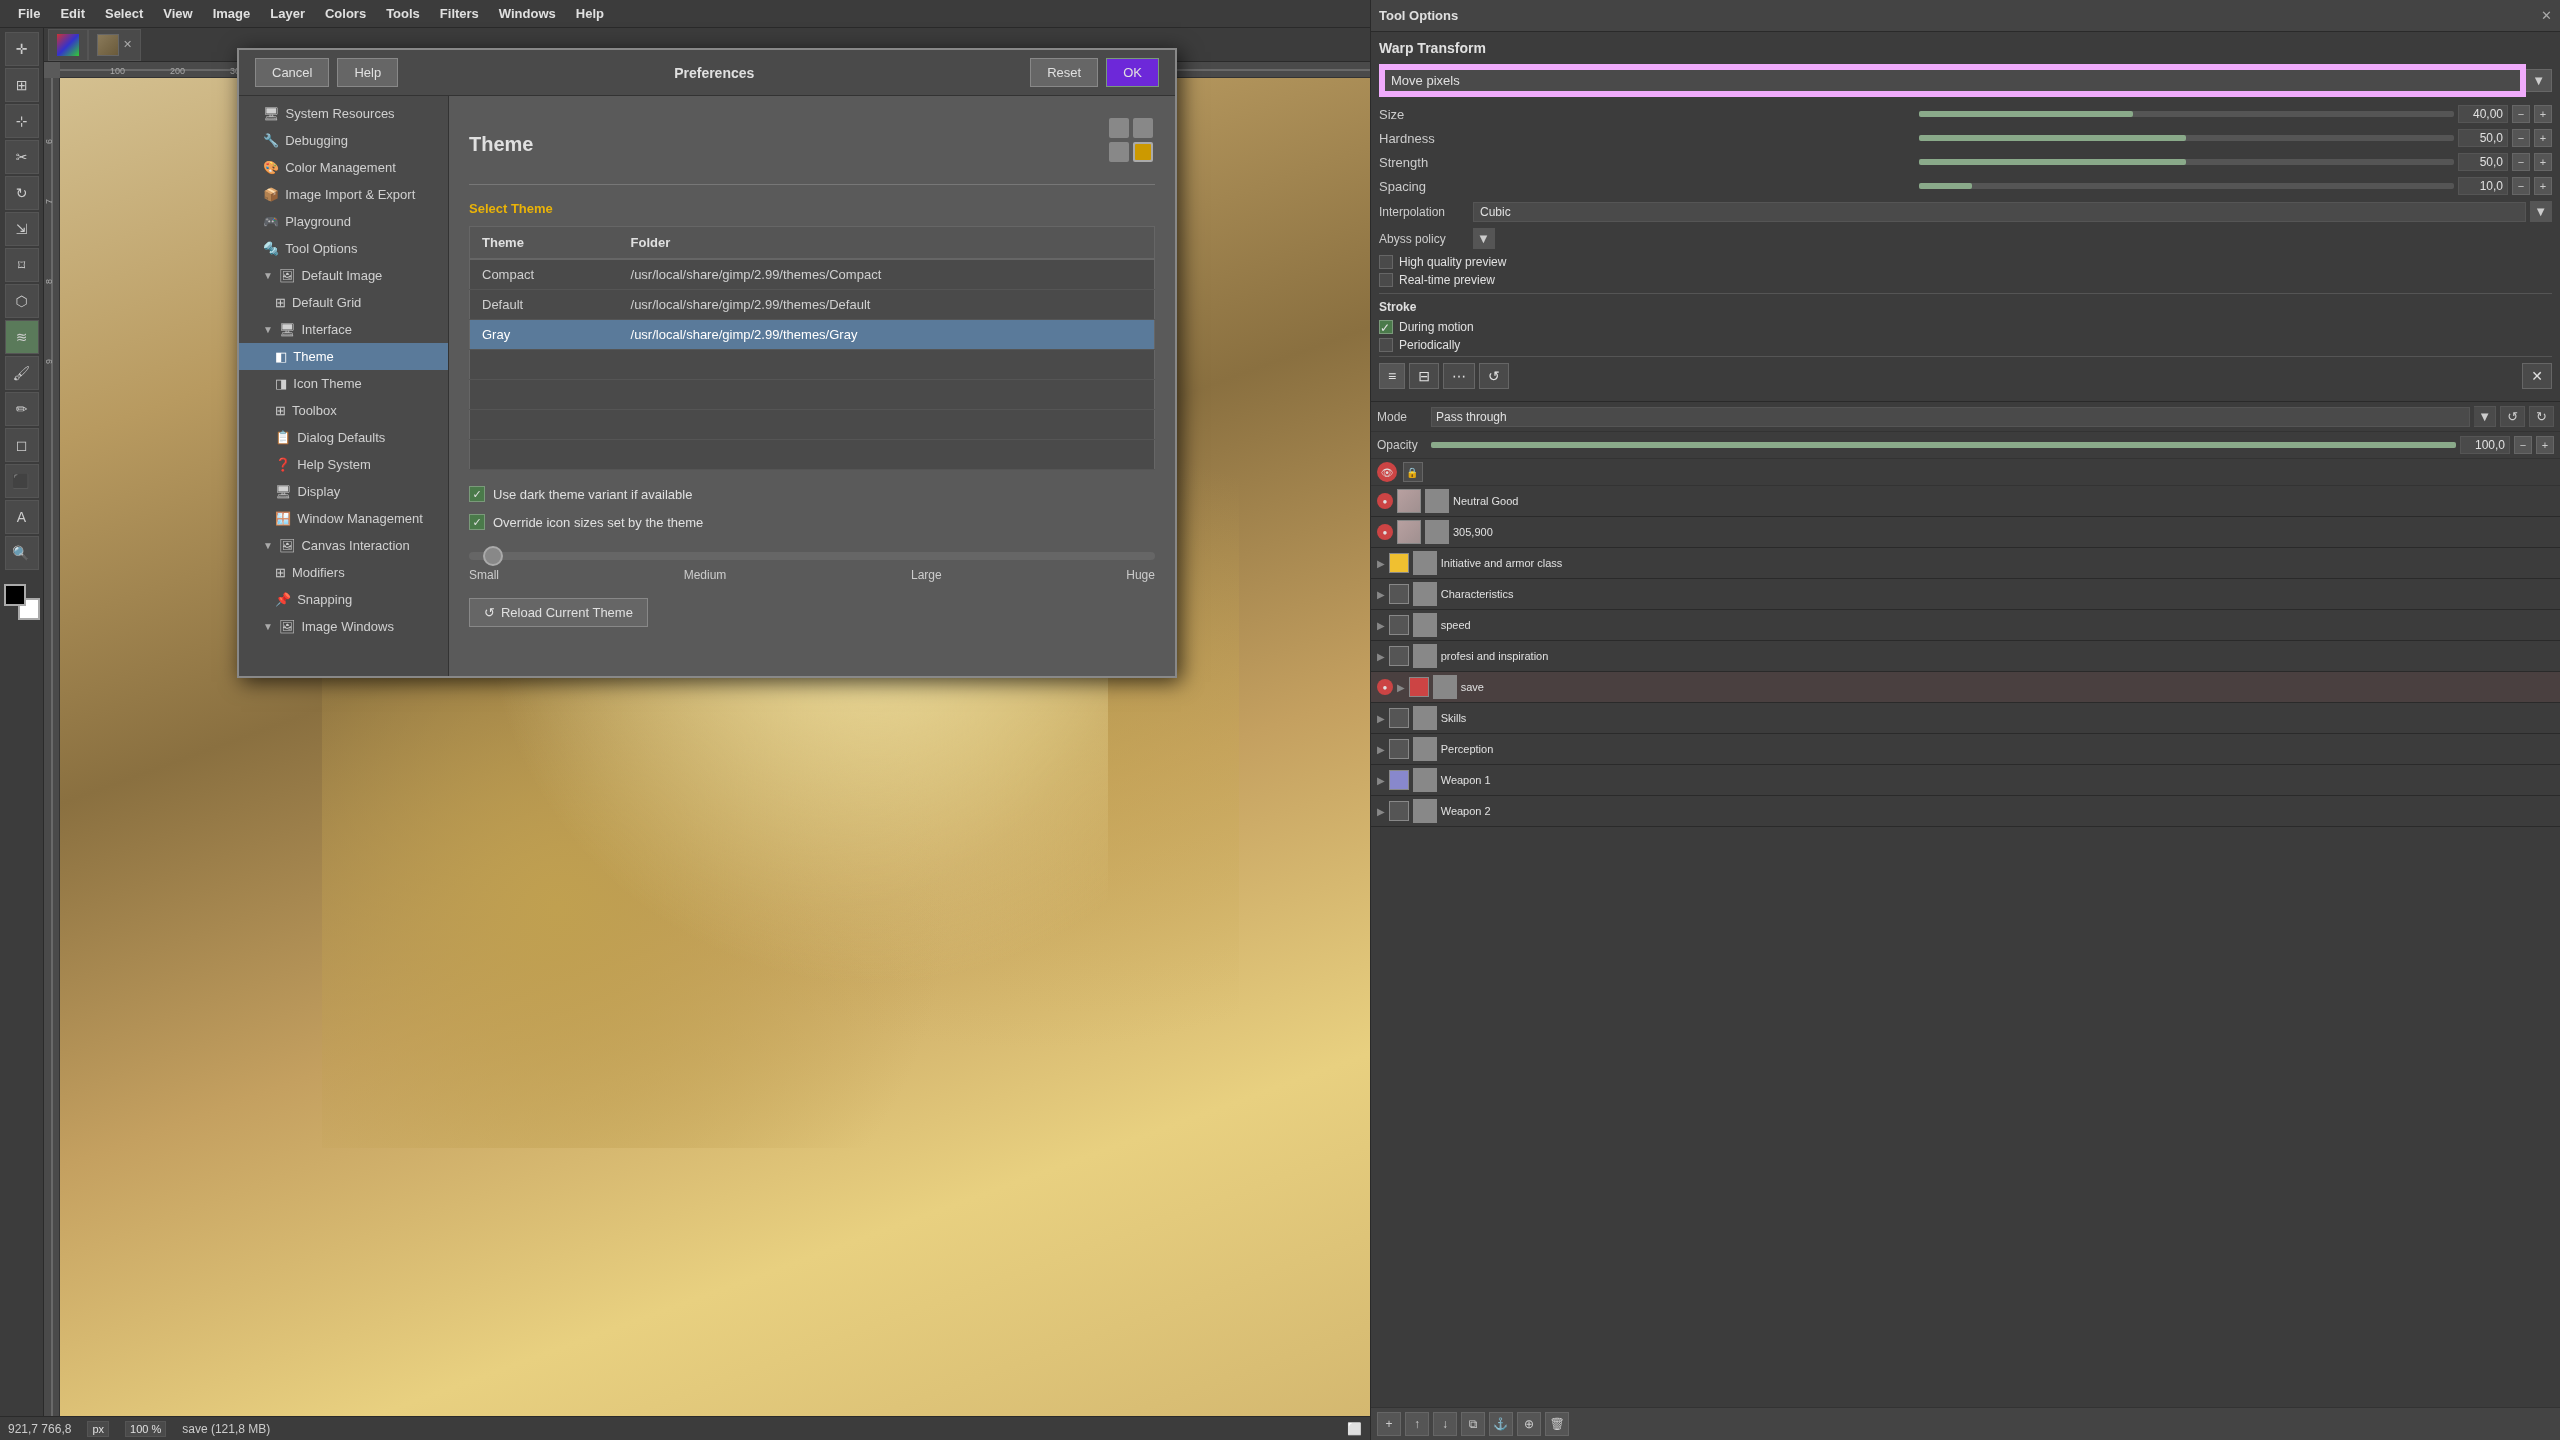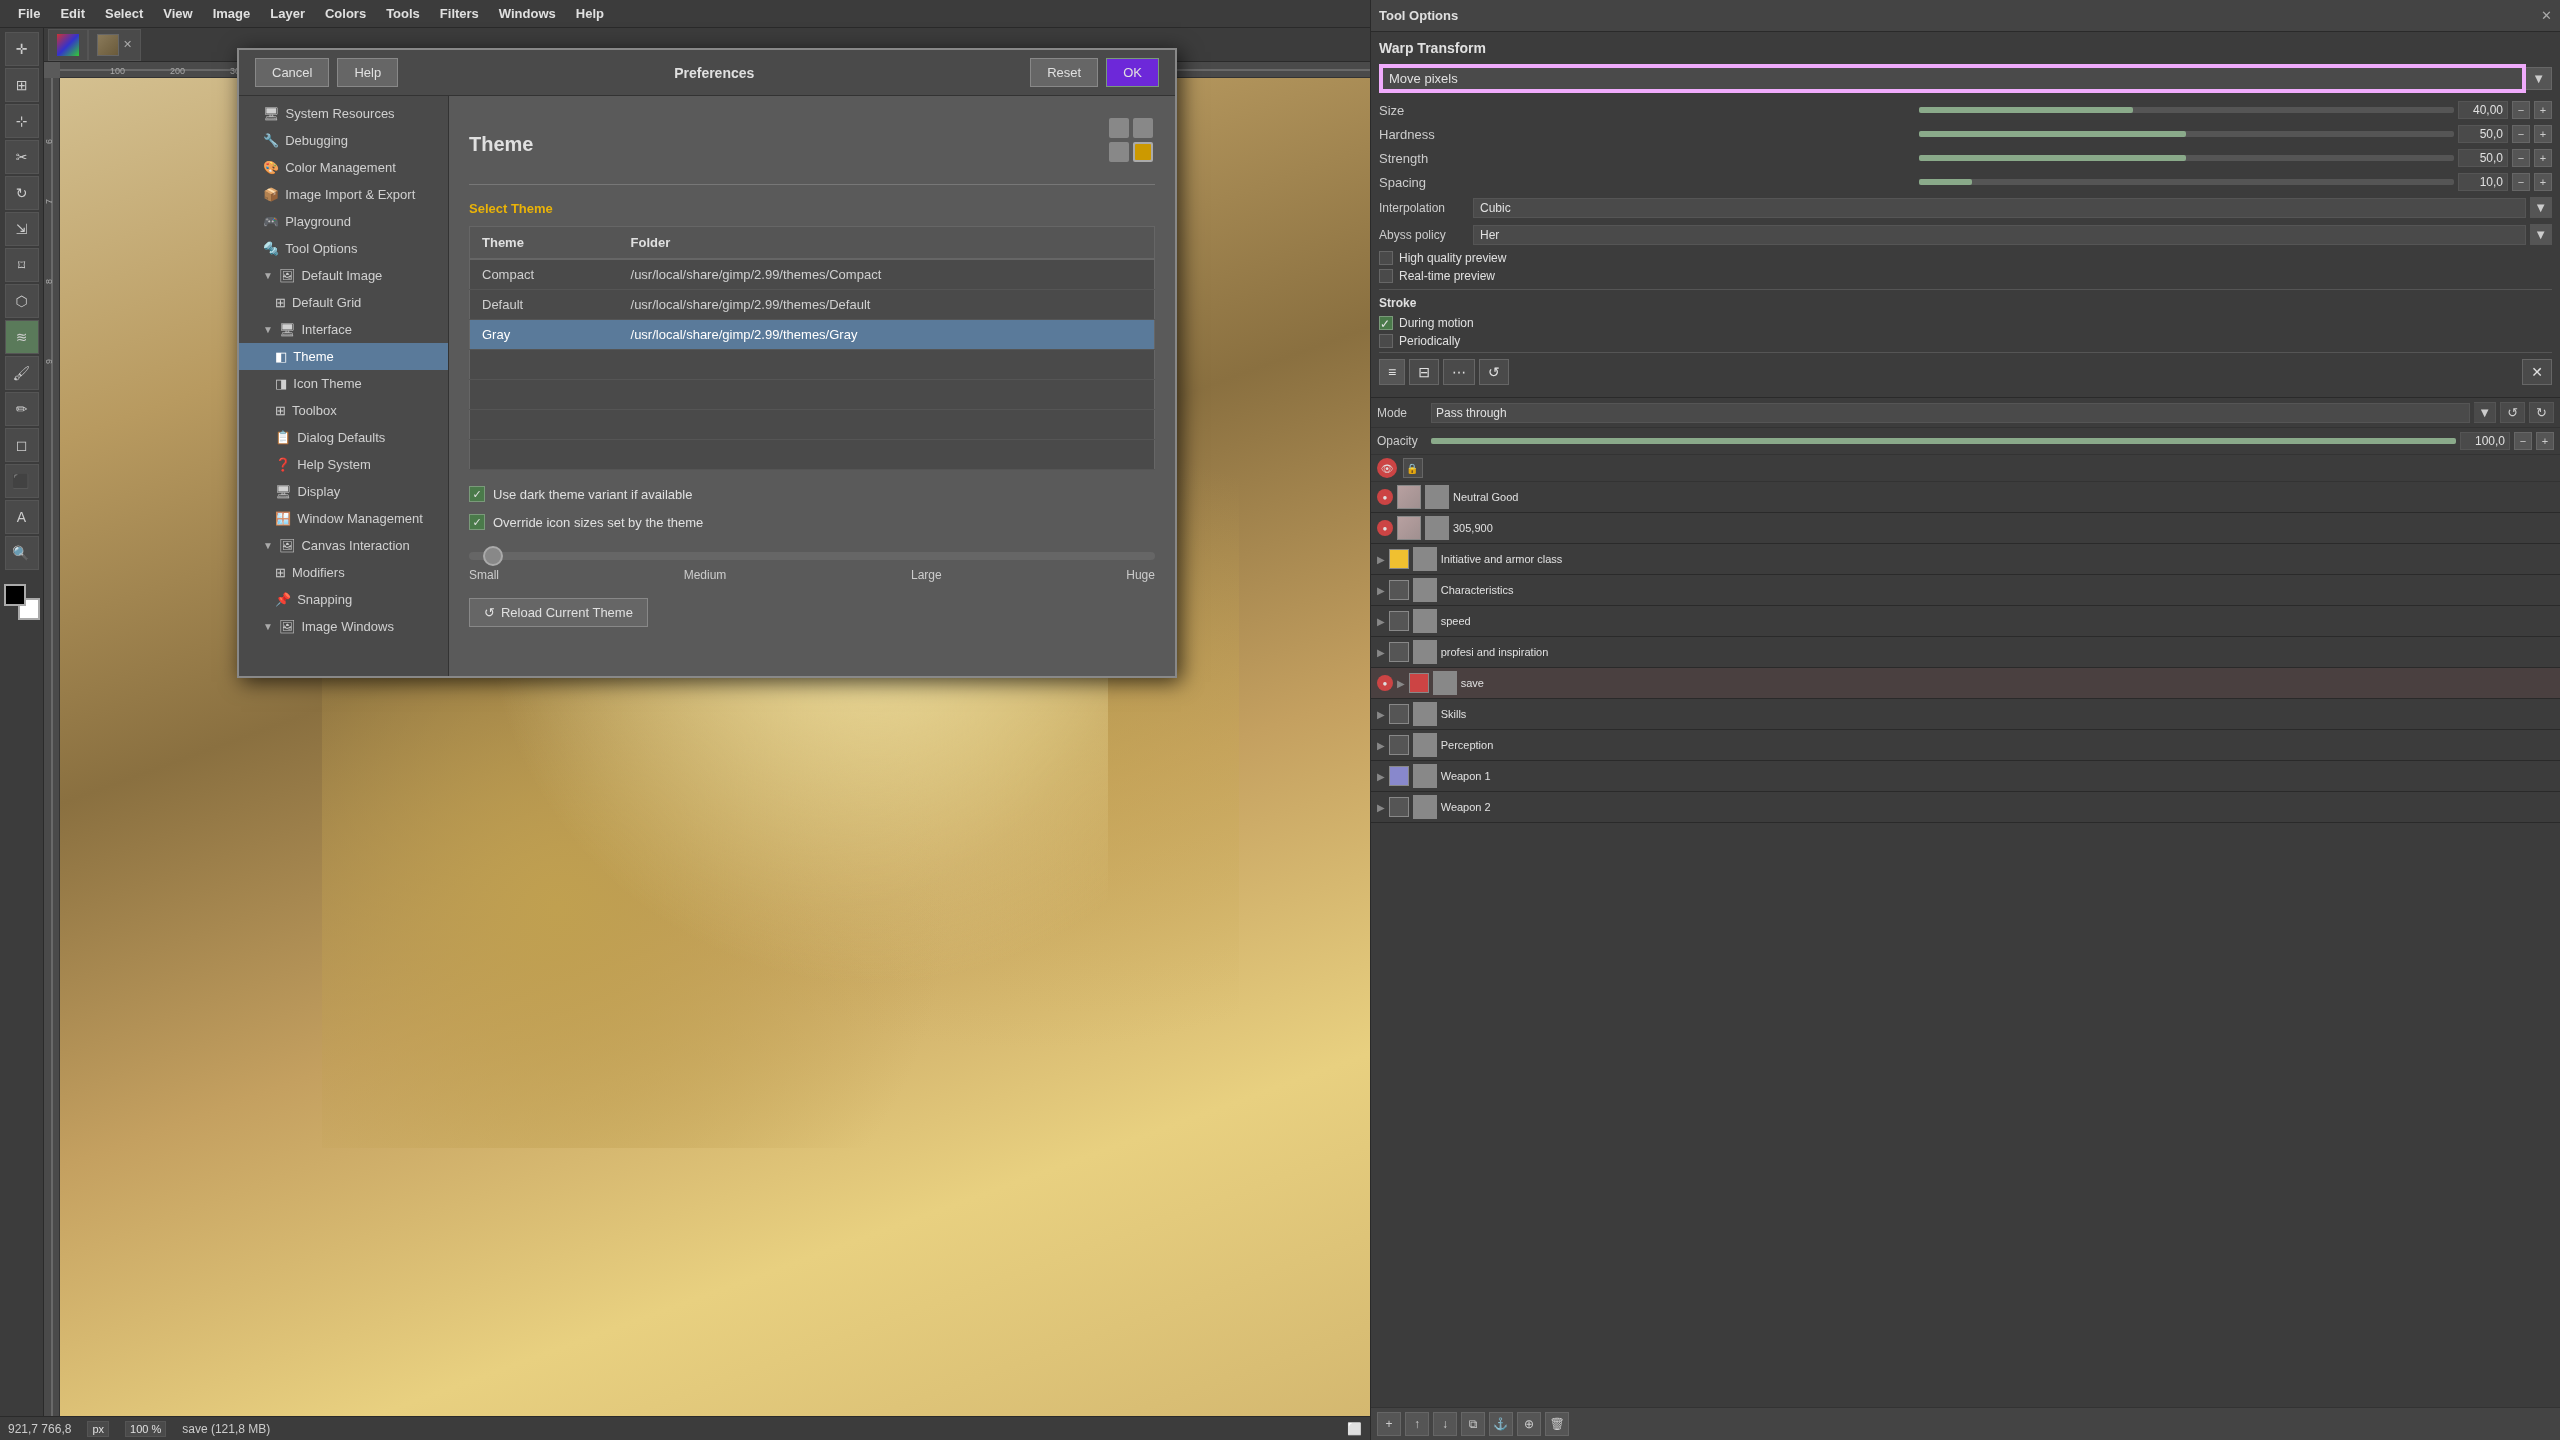--- a/index.html
+++ b/index.html
@@ -465,21 +465,21 @@
 
     
     .warp-dropdown-row {
       display: flex;
       align-items: center;
       margin-bottom: 8px;
     }
     .warp-dropdown {
       flex: 1;
       background: #4a4a4a;
-      border: 4px solid #f0abfc;
+      border: 6px solid #f0abfc;
       color: #e0e0e0;
       padding: 3px 6px;
       font-size: 13px;
     }
     .warp-dropdown-arrow {
       background: #555;
       border: 1px solid #666;
       border-left: none;
       padding: 3px 6px;
       color: #ccc;
@@ -773,21 +773,20 @@
     </div>
 
     <div class="interpolation-row">
       <span class="interp-label">Interpolation</span>
       <div class="interp-val">Cubic</div>
       <div class="interp-arrow">▼</div>
     </div>
 
     <div class="interpolation-row">
       <span class="interp-label">Abyss policy</span>
-      <div class="interp-val">Her</div>
       <div class="interp-arrow">▼</div>
     </div>
 
     <div class="hq-row">
       <div class="sq-chk"></div>
       <span>High quality preview</span>
     </div>
 
     <div class="hq-row">
       <div class="sq-chk"></div>

